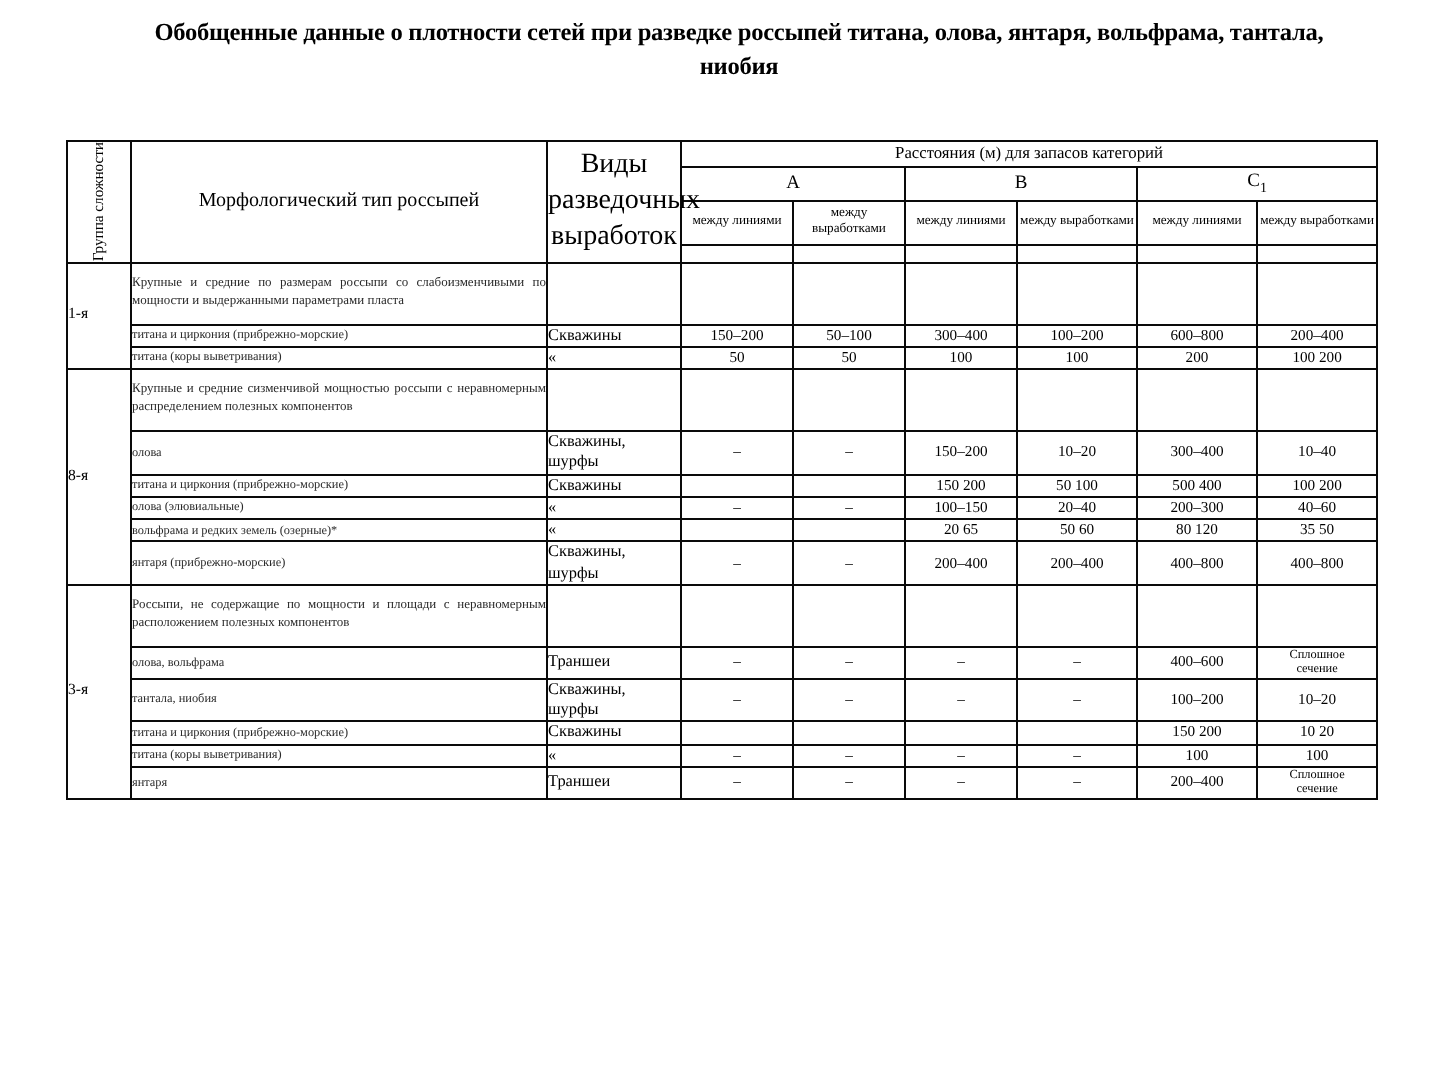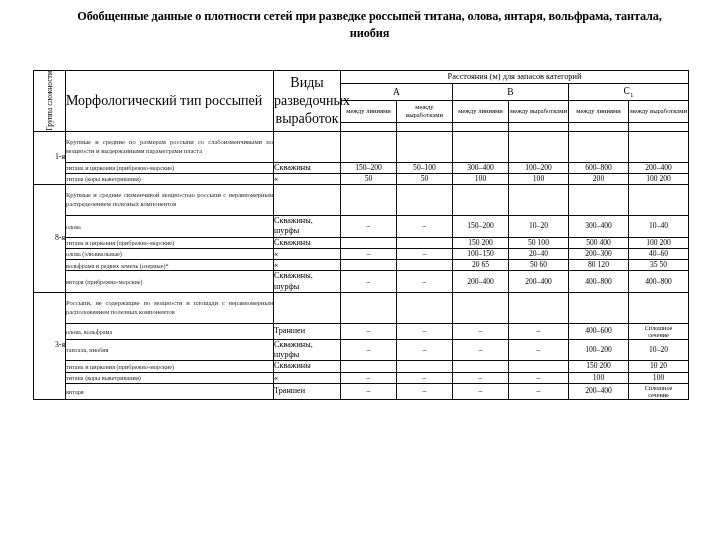--- a/index.html
+++ b/index.html
@@ -46,21 +46,22 @@
   .h-group {
     text-align: center;
     font-size: 7.6px;
     writing-mode: vertical-rl;
     transform: rotate(180deg);
     white-space: nowrap;
     line-height: 1.15;
     padding: 4px 0;
   }
   .h-main {
-    font-size: 14px;
+    text-align: center;
+    font-size: 10px;
     padding: 4px 2px;
   }
   .h-mid {
     text-align: center;
     font-size: 14px;
     line-height: 1.3;
     padding: 3px 2px;
   }
   .h-span {
     text-align: center;
@@ -74,21 +75,21 @@
   }
   .h-cat sub { font-size: 7px; }
   .h-sub {
     text-align: center;
     font-size: 6.6px;
     line-height: 1.25;
     padding: 3px 1px;
   }
   
   .c-grp {
-    text-align: right;
+    text-align: left;
     font-size: 7.8px;
     vertical-align: top;
     padding-top: 3px;
   }
   .c-desc {
     font-size: 6.5px;
     text-align: justify;
     padding: 2px 4px 2px 5px;
     line-height: 1.35;
     vertical-align: top;

